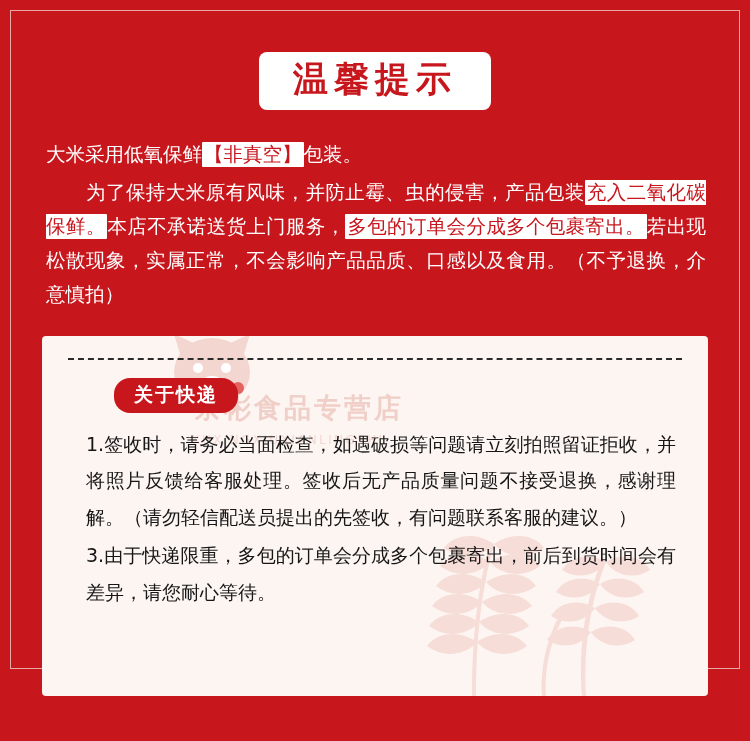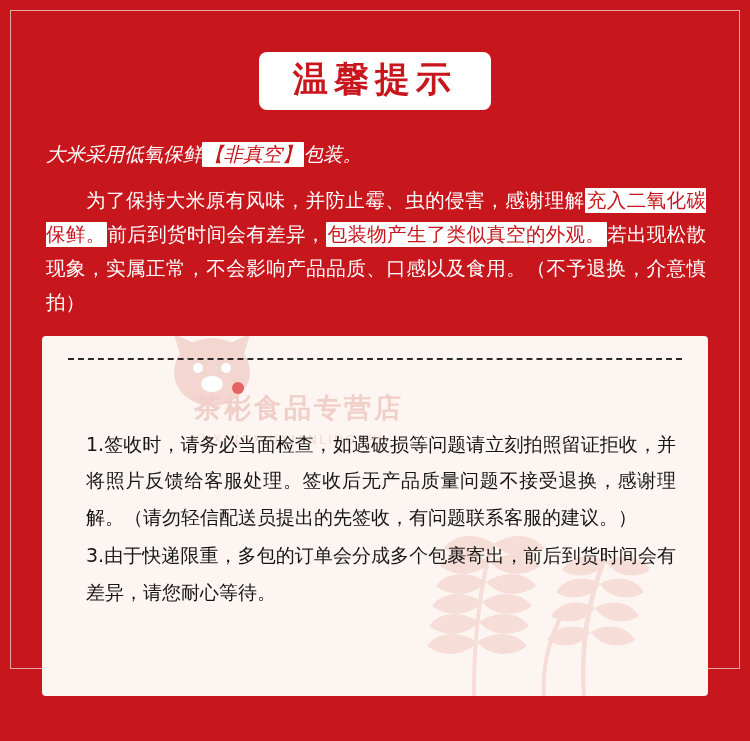--- a/index.html
+++ b/index.html
@@ -61,23 +61,22 @@
     position: absolute;
     left: 46px;
     top: 138px;
     width: 660px;
     color: #ffffff;
     font-size: 19.5px;
     line-height: 1.74;
   }
   .top-copy .lead {
     display: block;
-    margin-bottom: 12px;
-    white-space: nowrap;
-    font-style: italic;
+    margin-bottom: 4px;
+    white-space: nowrap;
   }
   .hl {
     background: #ffffff;
     color: #c8161d;
     padding: 1px 2px;
     border-radius: 1px;
   }
   .body-para {
     display: block;
     text-indent: 40px;
@@ -174,21 +173,21 @@
   <div class="frame"></div>
 
   <div class="title-wrap">
     <div class="title-badge">
       <div class="title-text">温馨提示</div>
     </div>
   </div>
 
   <div class="top-copy">
     <span class="lead"><span>大米采用低氧保鲜</span><span class="hl">【非真空】</span><span>包装。</span></span>
-    <span class="body-para"><span>为了保持大米原有风味，并防止霉、虫的侵害，感谢理解</span><span class="hl">充入二氧化碳保鲜。</span><span>前后到货时间会有差异，</span><span class="hl">包装物产生了类似真空的外观。</span><span>若出现松散现象，实属正常，不会影响产品品质、口感以及食用。（不予退换，介意慎拍）</span></span>
+    <span class="body-para"><span>为了保持大米原有风味，并防止霉、虫的侵害，产品包装</span><span class="hl">充入二氧化碳保鲜。</span><span>本店不承诺送货上门服务，</span><span class="hl">多包的订单会分成多个包裹寄出。</span><span>若出现松散现象，实属正常，不会影响产品品质、口感以及食用。（不予退换，介意慎拍）</span></span>
   </div>
 
   <div class="card">
 
     <div class="watermark">
       <svg width="666" height="360" viewBox="0 0 666 360">
         <g fill="#f6dcd6" opacity="0.95">
 
           <path d="M430 360 C430 300 436 250 448 206 L452 208 C440 252 434 300 434 360 Z"></path>
           <g>
@@ -233,20 +232,21 @@
         </g>
         <circle cx="86" cy="62" r="6" fill="#e4625f"></circle>
       </svg>
 
       <div class="wm-text">茶彬食品专营店</div>
       <div class="wm-sub">KUXINGXIUXIANLINGSHI</div>
     </div>
 
     <div class="card-dash"></div>
 
+    <div class="pill">关于快递</div>
 
     <div class="card-list">
       <span class="li">1.签收时，请务必当面检查，如遇破损等问题请立刻拍照留证拒收，并将照片反馈给客服处理。签收后无产品质量问题不接受退换，感谢理解。（请勿轻信配送员提出的先签收，有问题联系客服的建议。）</span>
       <span class="li">3.由于快递限重，多包的订单会分成多个包裹寄出，前后到货时间会有差异，请您耐心等待。</span>
     </div>
   </div>
 
 </div>
 
 </body></html>

